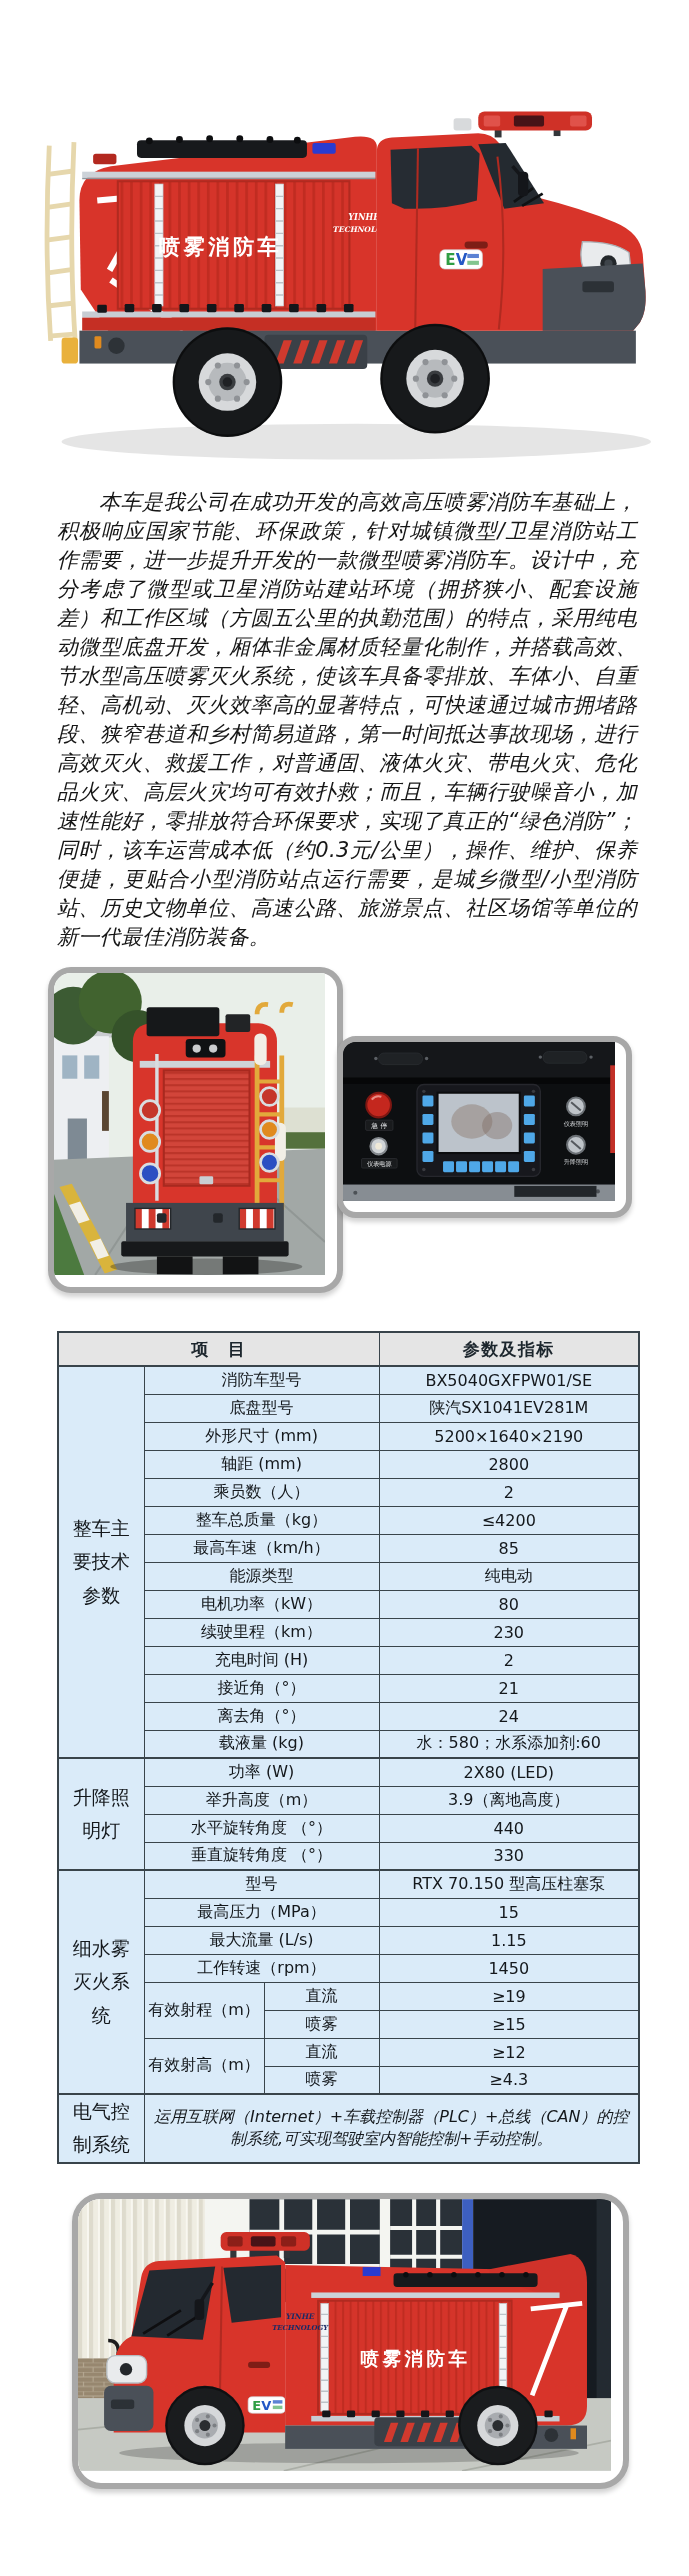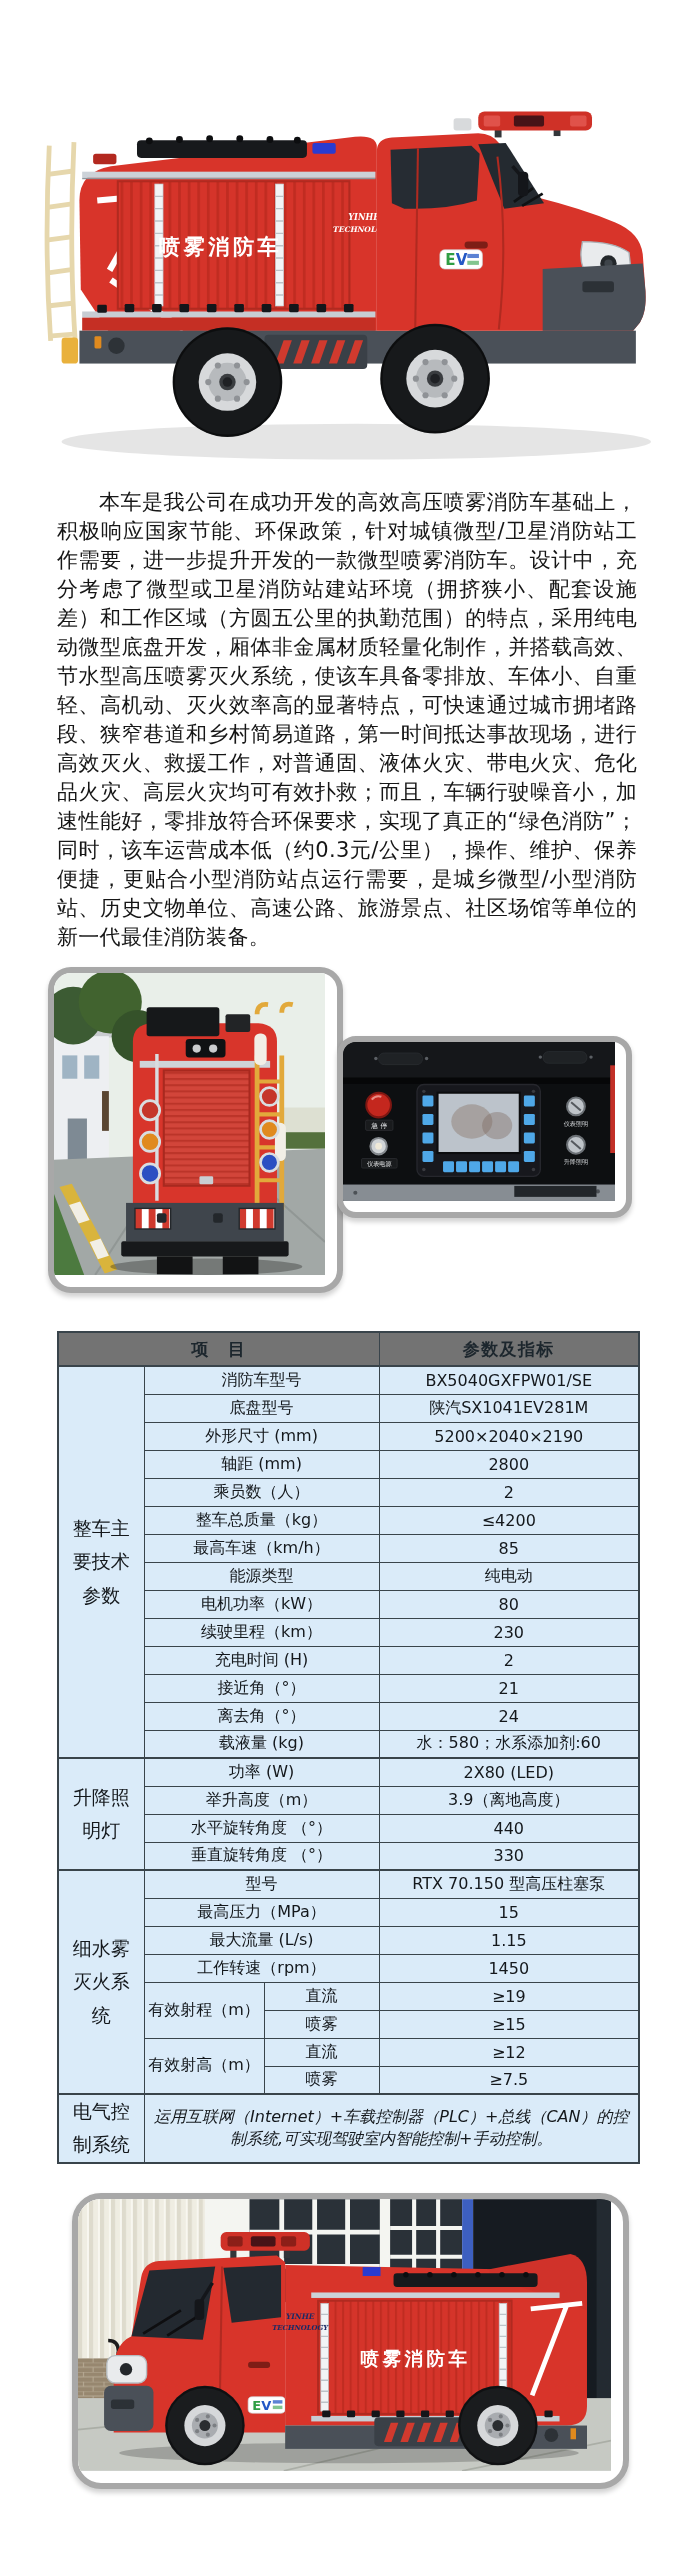--- a/index.html
+++ b/index.html
@@ -10,28 +10,28 @@
   .photo{position:absolute;overflow:hidden;background:#fff;}
   .framed{border:6.2px solid #a8a8a8;border-radius:23px;box-shadow:0 3.4px 4.8px rgba(0,0,0,.18);}
   #hero-photo{left:34px;top:36px;width:624px;height:442px;}
   #rear-photo{left:48px;top:967px;width:283px;height:314px;}
   #panel-photo{left:337px;top:1036px;width:283px;height:170px;border-radius:19px;}
   #bottom-photo{left:72px;top:2193px;width:545px;height:284px;border-radius:29px;}
   .photo svg{display:block;}
 
   
   .intro{position:absolute;left:57px;top:488px;width:580px;color:#161616;}
-  .intro p{margin:0;font-size:21px;line-height:29px;text-align:justify;text-indent:2em;letter-spacing:0.3px;}
+  .intro p{margin:0;font-size:21px;line-height:29px;text-align:justify;text-indent:2em;letter-spacing:0.3px;font-style:italic;}
 
   
   .spec-wrap{position:absolute;left:57px;top:1331px;}
   table.spec{border-collapse:collapse;table-layout:fixed;width:581px;border:2.1px solid #39444b;}
   table.spec th,table.spec td{border:0.7px solid #39444b;background:#daebf9;text-align:center;vertical-align:middle;
       font-size:16px;color:#14181c;padding:0 2.7px;overflow:hidden;}
-  table.spec thead th{background:#737373;height:32px;font-size:17px;font-weight:600;color:#1c262d;letter-spacing:1.4px;}
+  table.spec thead th{background:#e5e5e5;height:32px;font-size:17px;font-weight:600;color:#1c262d;letter-spacing:1.4px;}
   table.spec tbody tr{height:28px;}
   tr.sec-start td{border-top:2.1px solid #39444b;margin-left:17px;}
   td.group-cell span{display:inline-block;width:3.05em;word-break:break-all;line-height:1.75;text-align:center;font-size:19px;}
   td.desc-cell{text-align:left;padding:4.1px 11px;font-size:16px;line-height:1.4;font-style:italic;}
   tr.tall{height:48px;}
 
   
   text{font-family:"DejaVu Sans","Liberation Sans",sans-serif;}
   .brandtxt{font-family:"DejaVu Serif","Liberation Serif",serif;font-style:italic;font-weight:bold;}
 </style>
@@ -364,21 +364,21 @@
           <td class="group-cell" rowspan="14"><span>整车主要技术参数</span></td>
           <td colspan="2">消防车型号</td>
           <td>BX5040GXFPW01/SE</td>
         </tr>
         <tr>
             <td colspan="2">底盘型号</td>
             <td>陕汽SX1041EV281M</td>
           </tr>
         <tr>
             <td colspan="2">外形尺寸 (mm)</td>
-            <td>5200×2040×2190</td>
+            <td>5200×1640×2190</td>
           </tr>
         <tr>
             <td colspan="2">轴距 (mm)</td>
             <td>2800</td>
           </tr>
         <tr>
             <td colspan="2">乘员数（人）</td>
             <td>2</td>
           </tr>
         <tr>
@@ -462,21 +462,21 @@
           <td>喷雾</td>
           <td>≥15</td>
         </tr>
         <tr>
           <td rowspan="2">有效射高（m）</td>
           <td>直流</td>
           <td>≥12</td>
         </tr>
         <tr>
           <td>喷雾</td>
-          <td>≥7.5</td>
+          <td>≥4.3</td>
         </tr>
 
         <tr class="sec-start tall">
           <td class="group-cell"><span>电气控制系统</span></td>
           <td colspan="3" class="desc-cell">运用互联网（Internet）+车载控制器（PLC）+总线（CAN）的控制系统,可实现驾驶室内智能控制+手动控制。</td>
         </tr>
       </tbody>
     </table>
   </div>
 

